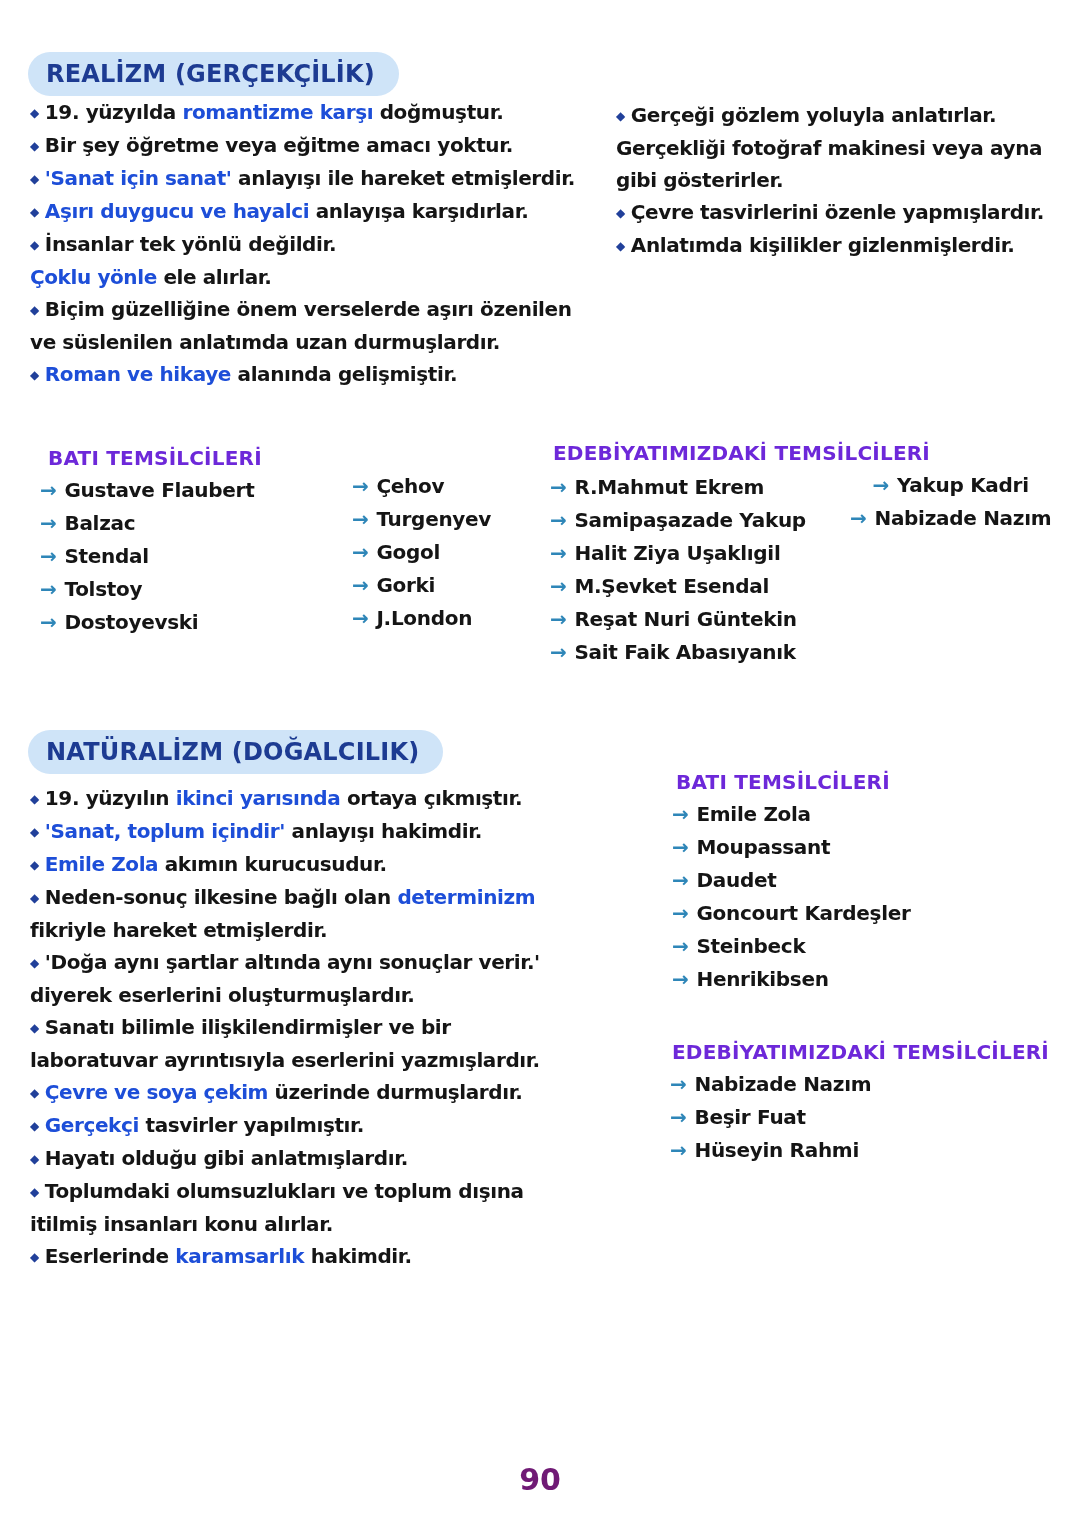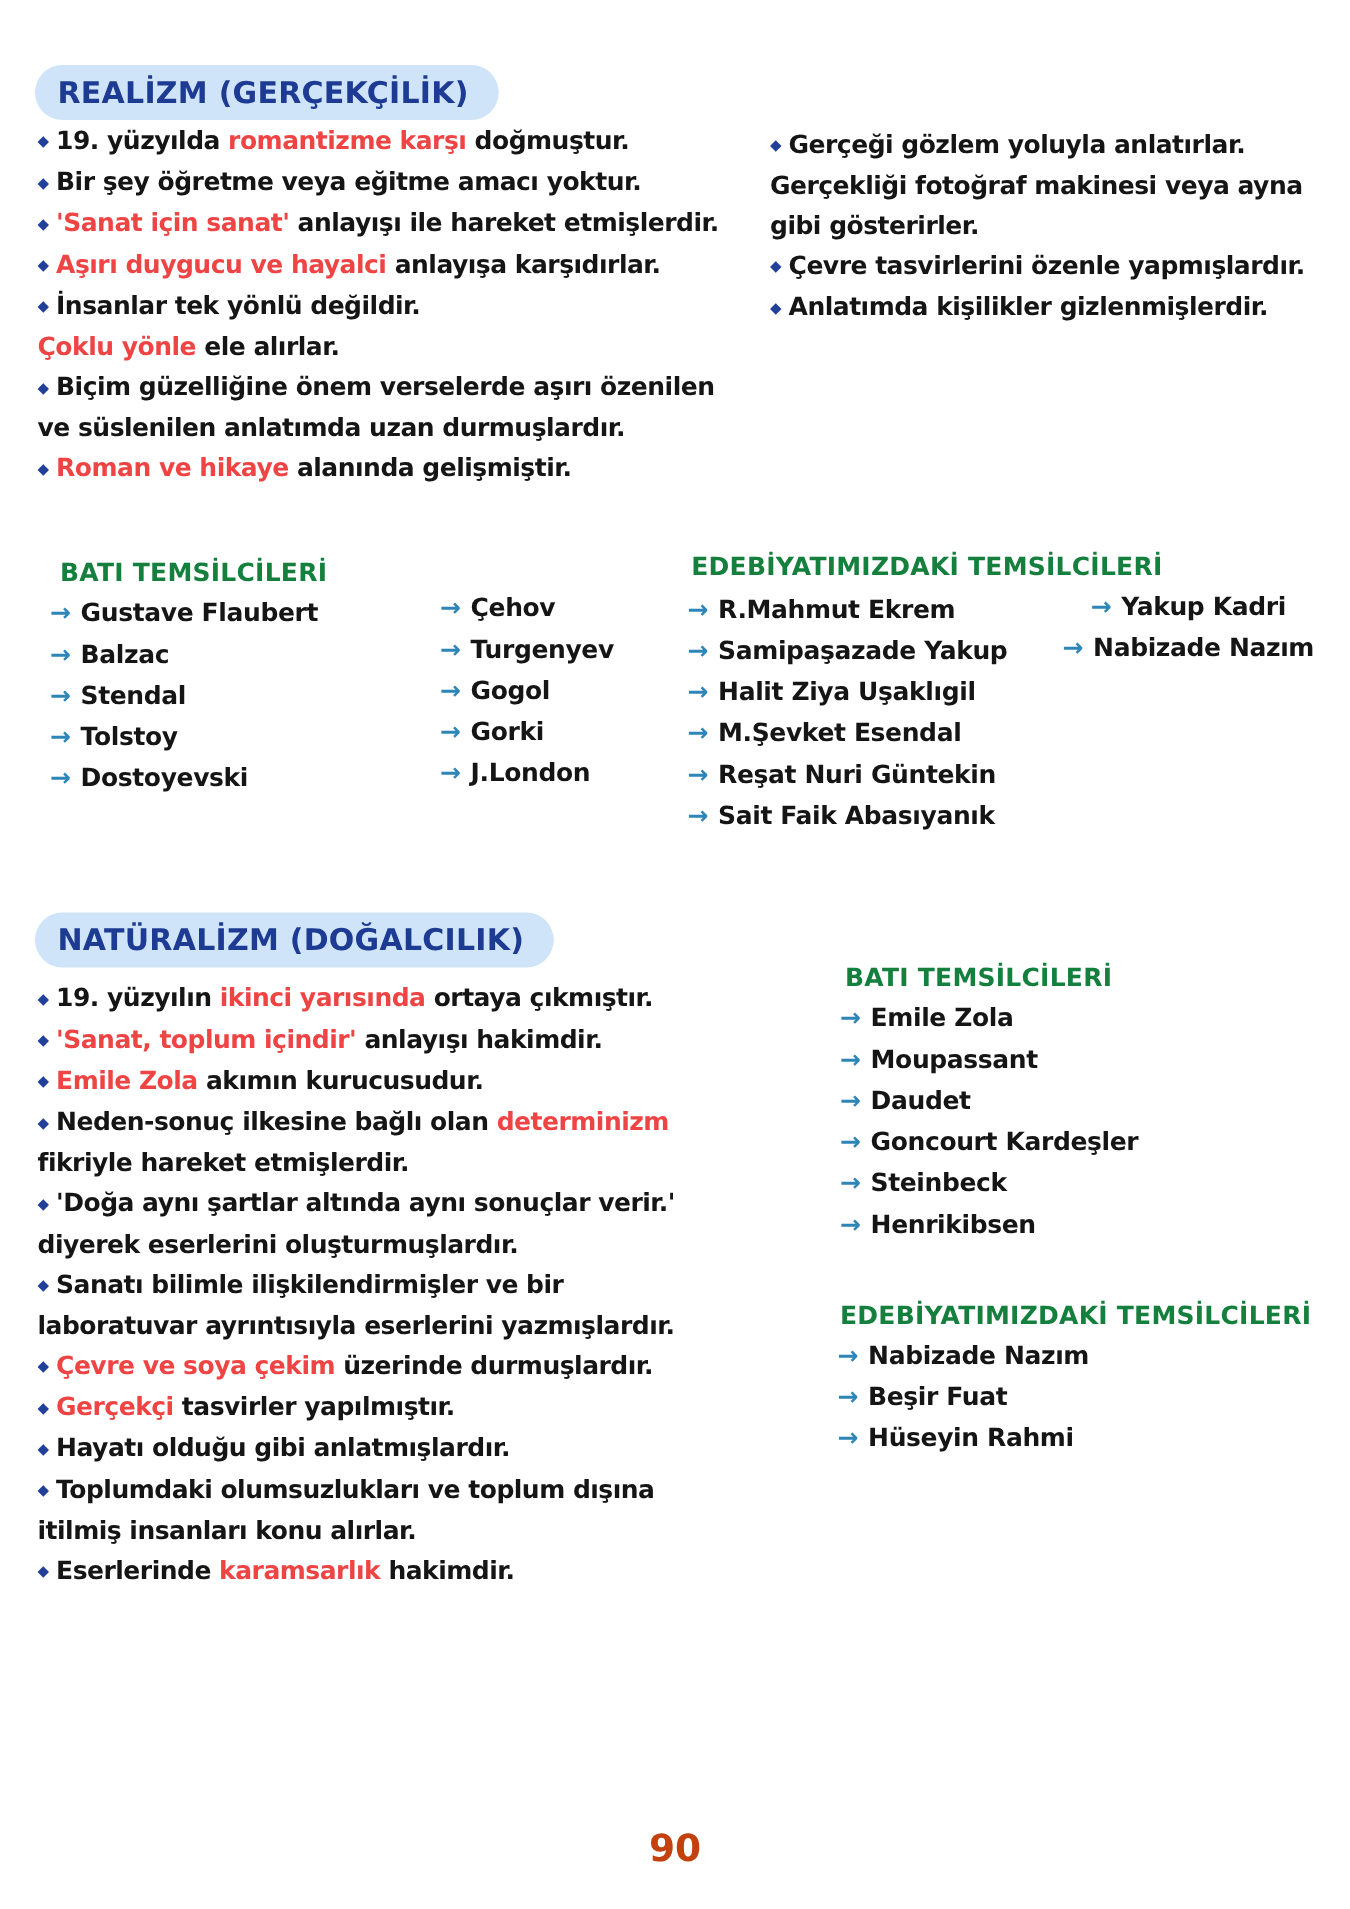--- a/index.html
+++ b/index.html
@@ -6,29 +6,29 @@
   .page{position:relative;width:1080px;height:1527px;background:#ffffff;overflow:hidden;
         font-family:"DejaVu Sans", sans-serif;text-decoration:underline;}
   .badge{position:absolute;background:#cfe4f8;color:#1d3b92;font-weight:bold;
          font-size:24px;line-height:24px;padding:10px 24px 10px 18px;border-radius:24px;
          letter-spacing:0.2px;white-space:nowrap;}
   .bullets{position:absolute;}
   .bline{font-size:20px;font-weight:bold;color:#151515;line-height:32px;
          white-space:nowrap;letter-spacing:-0.4px;}
   .marker{color:#21409a;font-size:12px;margin-right:6px;display:inline-block;
           vertical-align:2px;}
-  .hl{color:#ef4444;}
-  .rep-title{position:absolute;color:#15803d;font-weight:bold;font-size:20px;
+  .hl{color:#1d4ed8;}
+  .rep-title{position:absolute;color:#6d28d9;font-weight:bold;font-size:20px;
              letter-spacing:0.2px;white-space:nowrap;}
   .rep-col{position:absolute;}
   .rep-item{font-size:20px;font-weight:bold;color:#151515;line-height:33px;
             white-space:nowrap;letter-spacing:-0.3px;}
   .arrow{color:#2e86b8;margin-right:8px;font-weight:bold;}
   .pagenum{position:absolute;left:0;right:0;top:1462px;text-align:center;
-           font-size:30px;font-weight:bold;color:#c2410c;}
+           font-size:30px;font-weight:bold;color:#701a75;}
 </style>
 </head>
 <body>
 
 <div class="page">
 
   <div class="badge" style="left:28px;top:52px;">REALİZM (GERÇEKÇİLİK)</div>
 
   <div class="bullets" style="left:30px;top:96px;width:585px;">
       <div class="bline"><span class="marker">◆</span><span>19. yüzyılda </span><span class="hl">romantizme karşı</span><span> doğmuştur.</span></div>

